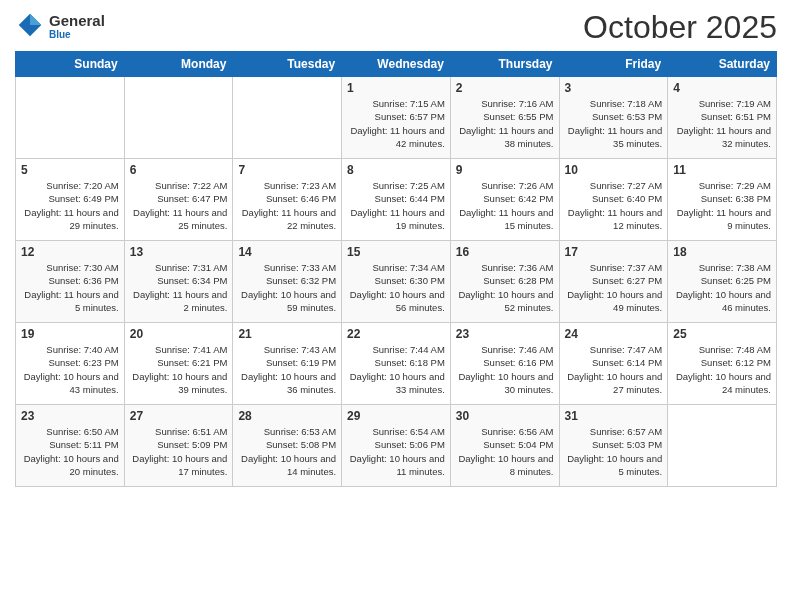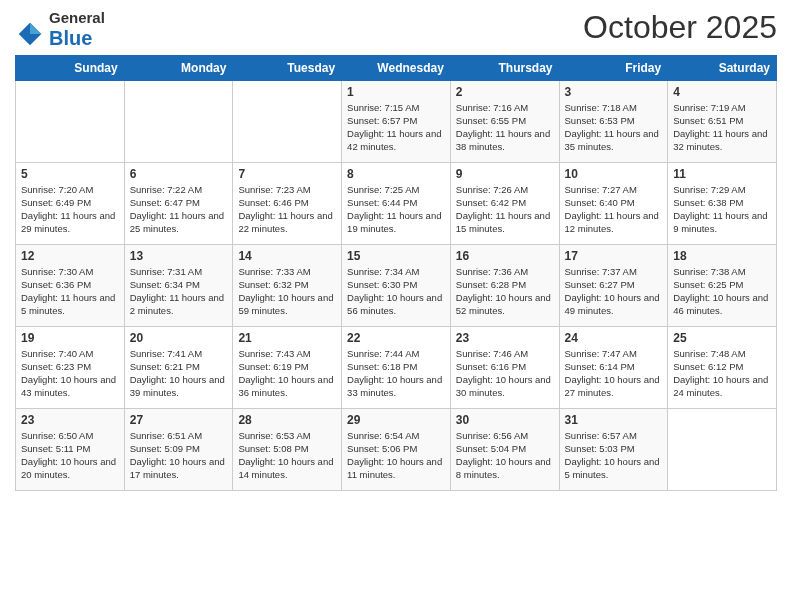--- a/index.html
+++ b/index.html
@@ -31,21 +31,21 @@
       display: flex;
       flex-direction: column;
       line-height: 1.1;
     }
     .logo-general {
       font-size: 15px;
       font-weight: bold;
       color: #333;
     }
     .logo-blue {
-      font-size: 20px;
+      font-size: 10px;
       font-weight: bold;
       color: #1a6bb5;
     }
     .logo-icon {
       width: 30px;
       height: 30px;
     }
     .title-block {
       text-align: right;
     }
@@ -86,20 +86,21 @@
     .day-number {
       font-size: 12px;
       font-weight: bold;
       color: #333;
       margin-bottom: 2px;
     }
     .day-info {
       font-size: 9.5px;
       color: #333;
       line-height: 1.4;
+      text-align: right;
     }
     .empty-cell {
       background: #fff !important;
     }
   </style>
 </head>
 <body>
 
 <div class="container">
   <div class="header">

